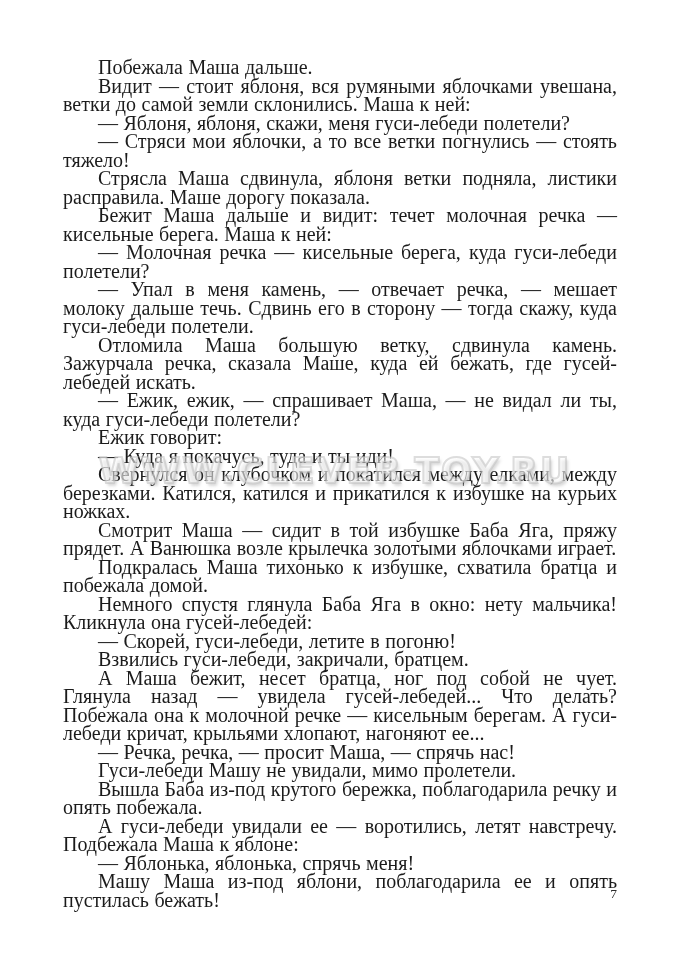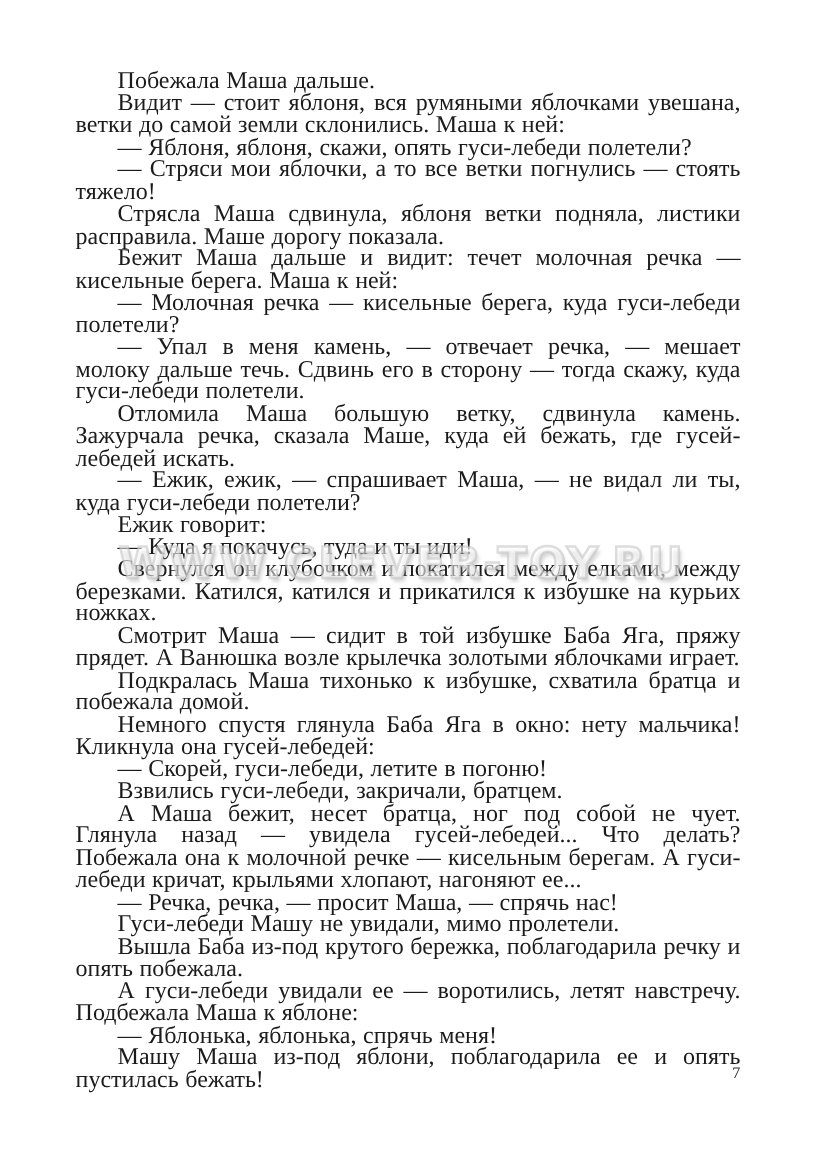--- a/index.html
+++ b/index.html
@@ -59,21 +59,21 @@
   }
 </style>
 </head>
 <body>
 
 <div class="page">
 
   <div class="text-block">
     <p class="para">Побежала Маша дальше.</p>
     <p class="para">Видит — стоит яблоня, вся румяными яблочками увешана, ветки до самой земли склонились. Маша к ней:</p>
-    <p class="para">— Яблоня, яблоня, скажи, опять гуси-лебеди полетели?</p>
+    <p class="para">— Яблоня, яблоня, скажи, меня гуси-лебеди полетели?</p>
     <p class="para">— Стряси мои яблочки, а то все ветки погнулись — стоять тяжело!</p>
     <p class="para">Стрясла Маша сдвинула, яблоня ветки подняла, листики расправила. Маше дорогу показала.</p>
     <p class="para">Бежит Маша дальше и видит: течет молочная речка — кисельные берега. Маша к ней:</p>
     <p class="para">— Молочная речка — кисельные берега, куда гуси-лебеди полетели?</p>
     <p class="para">— Упал в меня камень, — отвечает речка, — мешает молоку дальше течь. Сдвинь его в сторону — тогда скажу, куда гуси-лебеди полетели.</p>
     <p class="para">Отломила Маша большую ветку, сдвинула камень. Зажурчала речка, сказала Маше, куда ей бежать, где гусей-лебедей искать.</p>
     <p class="para">— Ежик, ежик, — спрашивает Маша, — не видал ли ты, куда гуси-лебеди полетели?</p>
     <p class="para">Ежик говорит:</p>
     <p class="para">— Куда я покачусь, туда и ты иди!</p>
     <p class="para">Свернулся он клубочком и покатился между елками, между березками. Катился, катился и прикатился к избушке на курьих ножках.</p>

